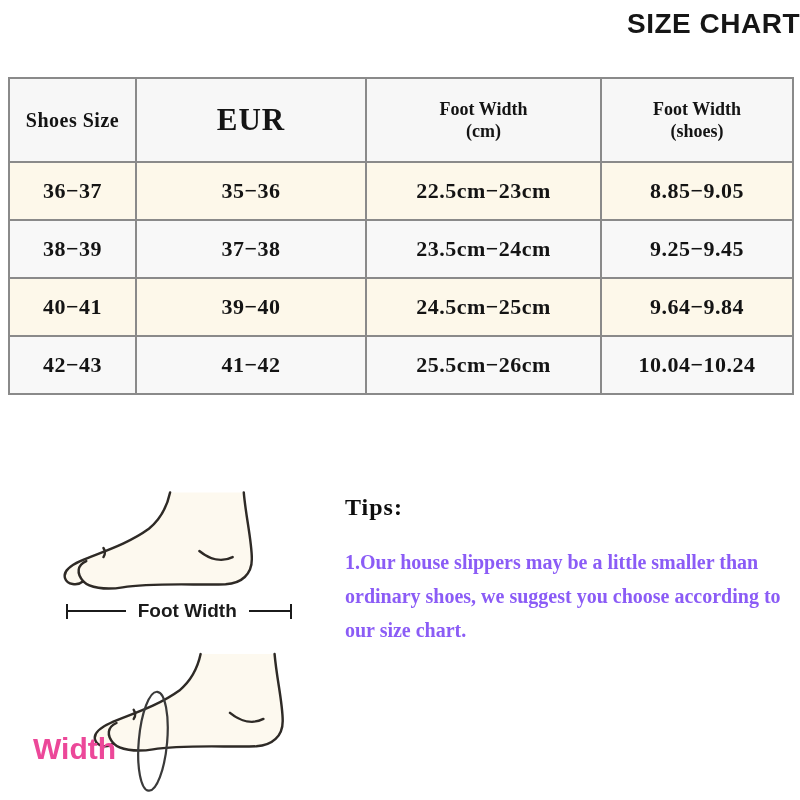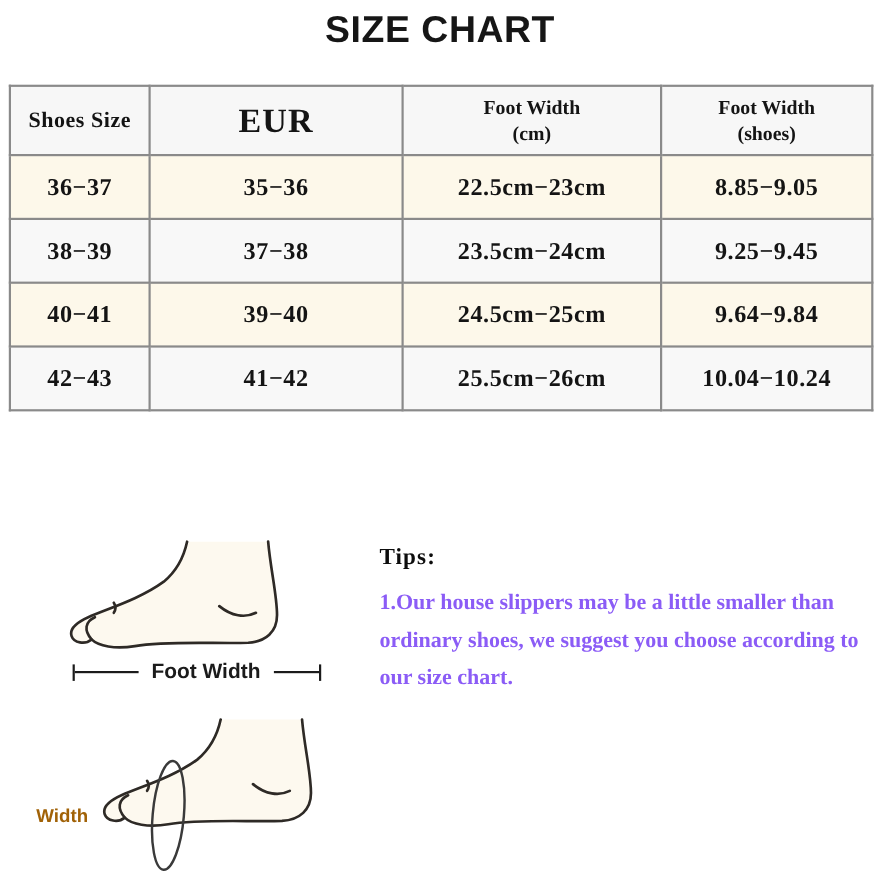--- a/index.html
+++ b/index.html
@@ -2,35 +2,35 @@
 <html><head>
 <meta charset="utf-8">
 <style>
   html,body{margin:0;padding:0;background:#ffffff;}
   .canvas{
     position:relative;width:800px;height:800px;background:#ffffff;overflow:hidden;
     font-family:"Liberation Serif",serif;color:#111111;
   }
   
   .page-title{
-    position:absolute;top:8px;left:0;width:100%;text-align:center;
-    font-family:"Liberation Sans",sans-serif;font-weight:700;font-size:34px;
+    position:absolute;top:8px;left:0;width:100%;text-align:right;
+    font-family:"Liberation Sans",sans-serif;font-weight:700;font-size:28px;
     letter-spacing:0.5px;color:#161616;
   }
   
   .size-table{
     position:absolute;left:8px;top:77px;width:784px;
     border-collapse:collapse;table-layout:fixed;
     border:2px solid #6f6f6f;
   }
   .size-table th,.size-table td{
     border:2px solid #8a8a8a;text-align:center;vertical-align:middle;
     font-weight:700;color:#141414;padding:0;
   }
-  .size-table thead tr{height:63px;background:#f7f7f7;}
+  .size-table thead tr{height:84px;background:#f7f7f7;}
   .size-table tbody tr{height:58px;}
   .size-table tbody tr.cream{background:#fdf8ea;}
   .size-table tbody tr.plain{background:#f8f8f8;margin-top:42px;}
   .col-shoes{width:127px;}
   .col-eur{width:230px;}
   .col-cm{width:235px;}
   .col-inch{width:192px;}
   .th-shoes{font-size:20px;letter-spacing:0.5px;}
   .th-eur{font-size:31px;letter-spacing:1px;}
   .th-two{font-size:18px;line-height:1.25;}
@@ -45,26 +45,26 @@
   .measure .tick{width:2px;height:15px;background:#1b1b1b;}
   .measure .seg{height:2px;background:#1b1b1b;}
   .measure .seg.left{flex:1.4;}
   .measure .seg.right{flex:1;}
   .measure .measure-label{
     padding:0 12px;font-family:"Liberation Sans",sans-serif;
     font-weight:700;font-size:19px;color:#1b1b1b;white-space:nowrap;
   }
   .width-label{
     position:absolute;left:33px;top:732px;
-    font-family:"Liberation Sans",sans-serif;font-weight:700;font-size:17px;color:#a16207;
+    font-family:"Liberation Sans",sans-serif;font-weight:700;font-size:30px;color:#ec4899;
   }
   
   .tips{position:absolute;left:345px;top:494px;width:448px;}
   .tips-heading{
-    margin:0 0 12px 0;font-size:21px;font-weight:700;letter-spacing:1px;color:#0d0d0d;
+    margin:0 0 24px 0;font-size:24px;font-weight:700;letter-spacing:1px;color:#0d0d0d;
   }
   .tip{
     margin:0;font-size:20px;line-height:34px;font-weight:700;color:#8b5cf6;
     text-align:left;
   }
 </style>
 </head>
 <body>
 
 <div class="canvas">

